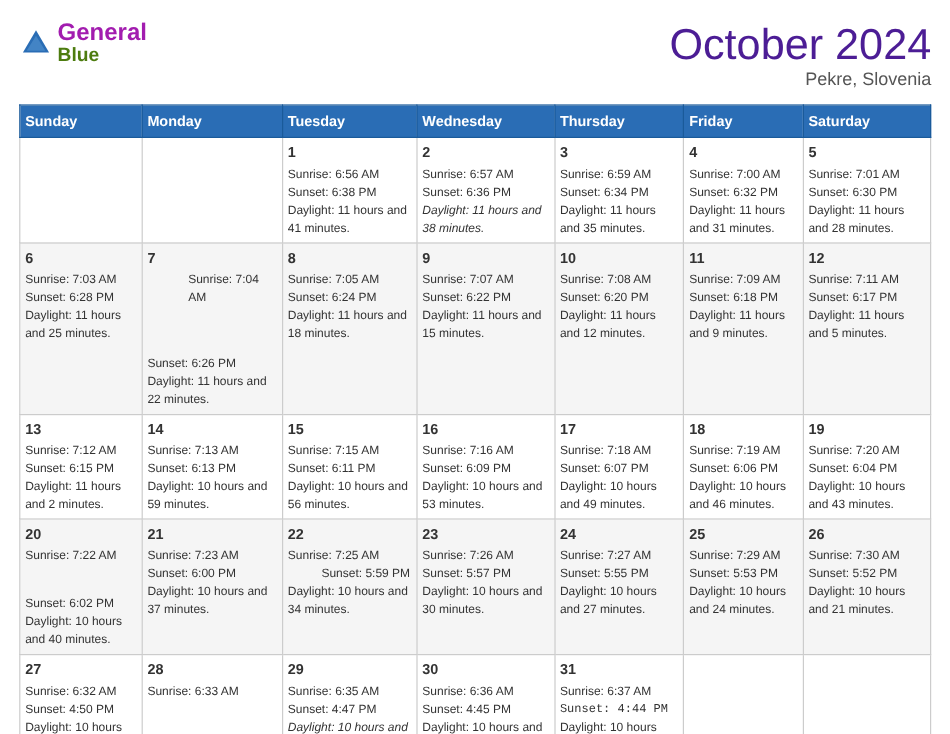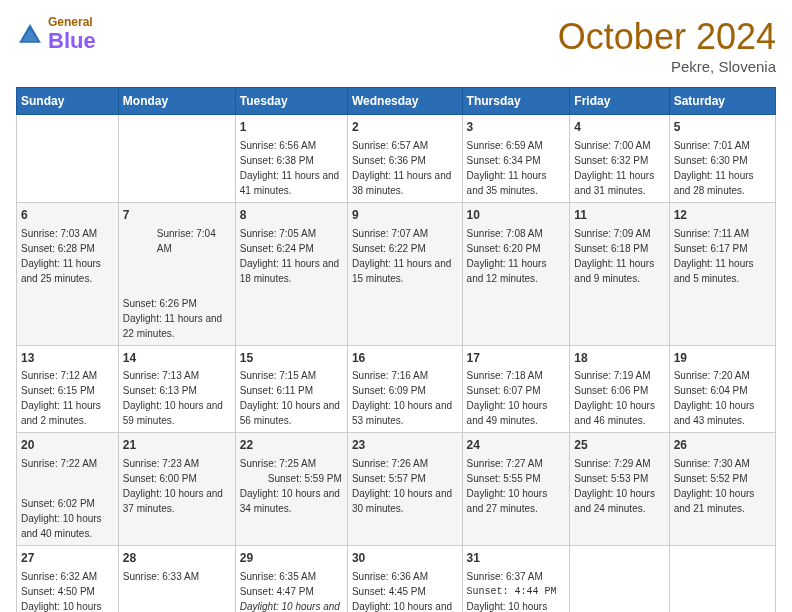--- a/index.html
+++ b/index.html
@@ -20,40 +20,40 @@
       display: flex;
       align-items: center;
       gap: 4px;
     }
     .logo-text {
       display: flex;
       flex-direction: column;
       line-height: 1.1;
     }
     .logo-general {
-      font-size: 12px;
+      font-size: 20px;
       font-weight: bold;
-      color: #a16207;
+      color: #a21caf;
     }
     .logo-blue {
-      font-size: 22px;
+      font-size: 16px;
       font-weight: bold;
-      color: #8b5cf6;
+      color: #4d7c0f;
     }
     .logo-icon {
       width: 28px;
       height: 28px;
     }
     .title-area {
       text-align: right;
     }
     .month-title {
       font-size: 36px;
       font-weight: normal;
-      color: #a16207;
+      color: #4c1d95;
     }
     .location {
       font-size: 15px;
       color: #555;
     }
     table {
       width: 100%;
       border-collapse: collapse;
       font-size: 10.5px;
     }
@@ -134,21 +134,21 @@
             <span style="display: block;">Sunrise: 6:56 AM</span>
             <span style="display: block;">Sunset: 6:38 PM</span>
             <span style="display: block;">Daylight: 11 hours and 41 minutes.</span>
           </div>
         </td>
         <td>
           <span class="day-num">2</span>
           <div class="cell-content">
             <span style="display: block;">Sunrise: 6:57 AM</span>
             <span style="display: block;">Sunset: 6:36 PM</span>
-            <span style="display: block;">Daylight: 11 hours and 38 minutes.</span>
+            <span style="display: block; font-style: italic;">Daylight: 11 hours and 38 minutes.</span>
           </div>
         </td>
         <td>
           <span class="day-num">3</span>
           <div class="cell-content">
             <span style="display: block;">Sunrise: 6:59 AM</span>
             <span style="display: block;">Sunset: 6:34 PM</span>
             <span style="display: block;">Daylight: 11 hours and 35 minutes.</span>
           </div>
         </td>

